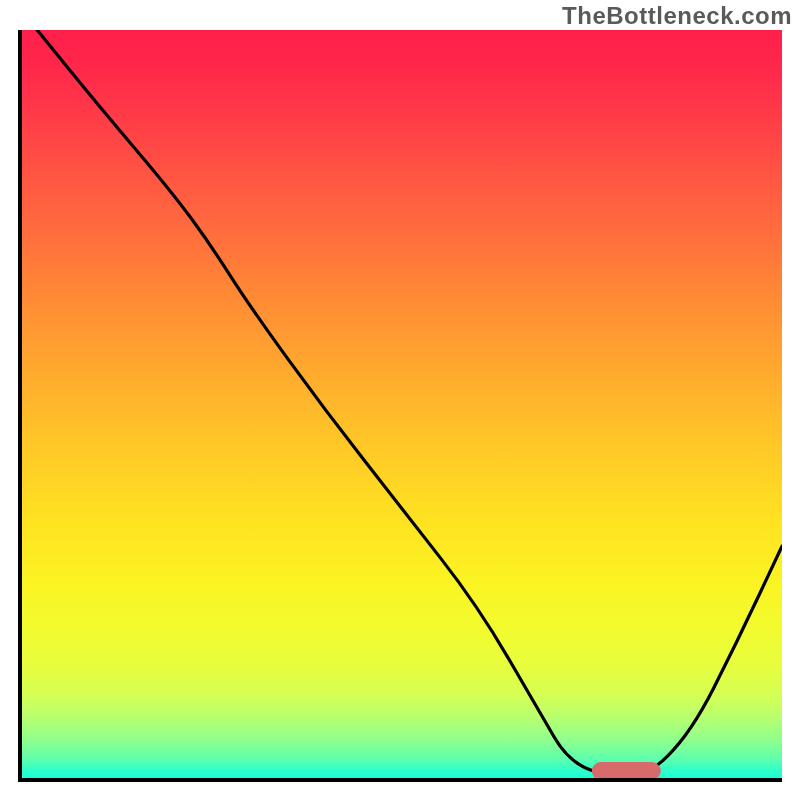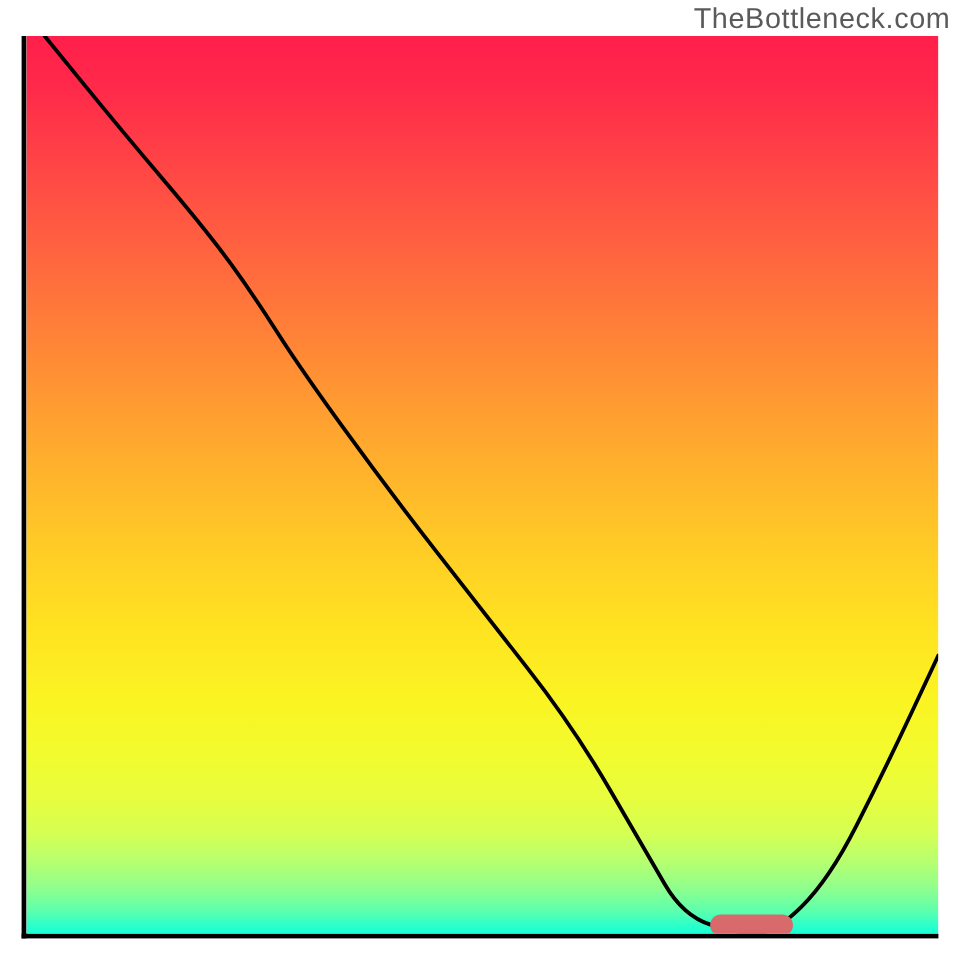--- a/index.html
+++ b/index.html
@@ -9,21 +9,21 @@
     background: #ffffff;
     font-family: Arial, Helvetica, sans-serif;
     position: relative;
     overflow: hidden;
   }
   .watermark {
     position: absolute;
     top: 2px;
     right: 8px;
     font-size: 24px;
-    font-weight: 400;
+    font-weight: 700;
     color: #5a5a5a;
     letter-spacing: 0.5px;
   }
   .chart-container {
     position: absolute;
     left: 18px;
     right: 18px;
     top: 30px;
     bottom: 18px;
   }

